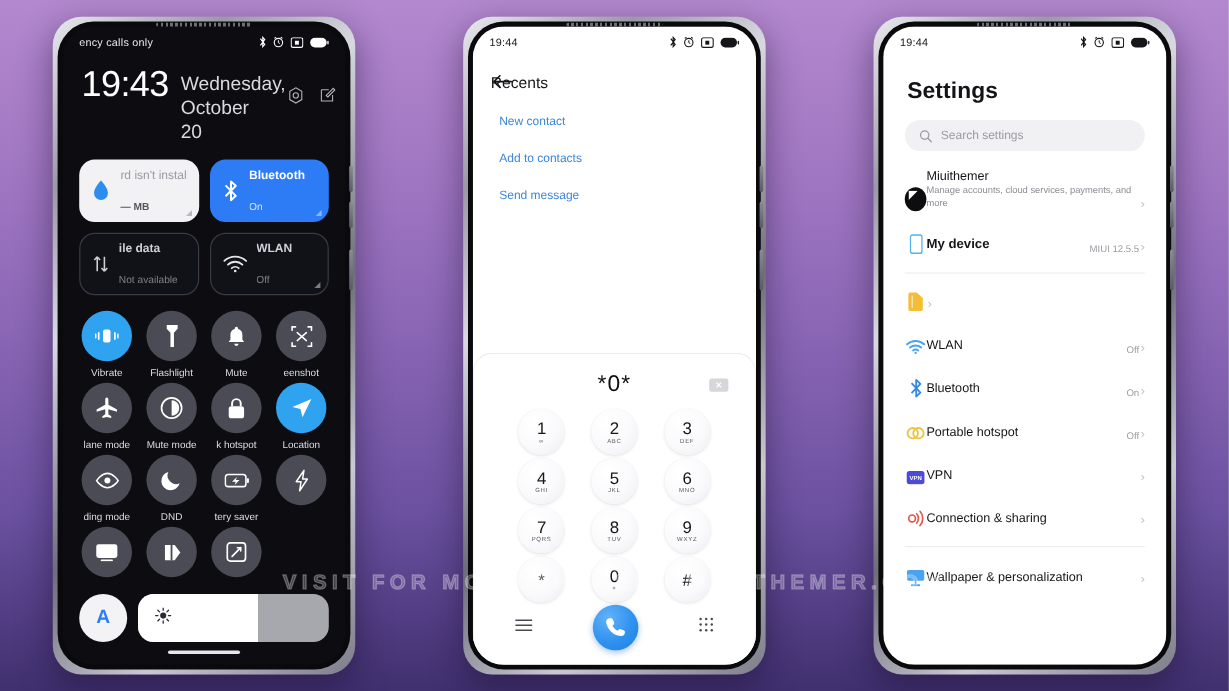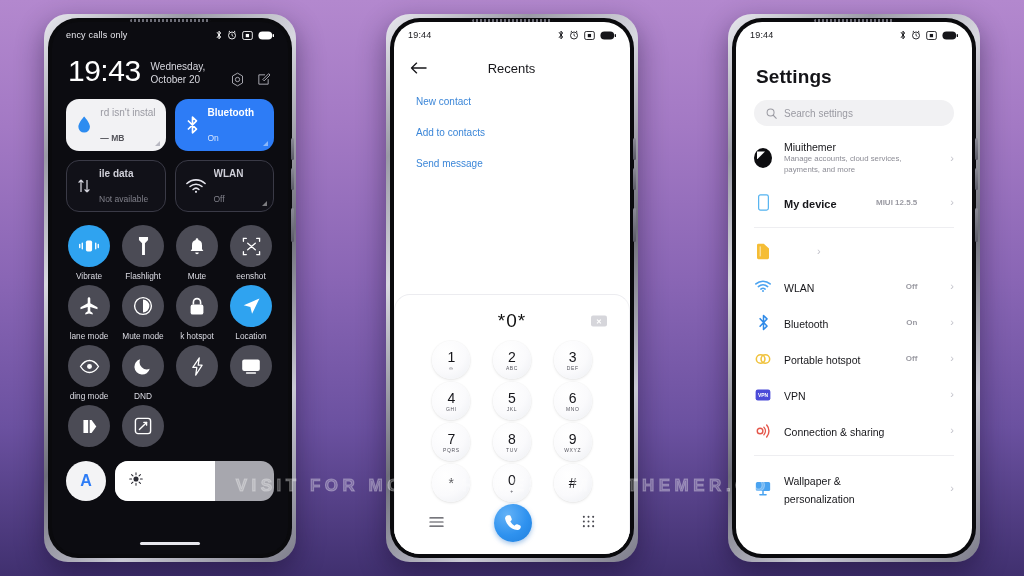--- a/index.html
+++ b/index.html
@@ -61,21 +61,21 @@
   .sb-icons svg { display:block; }
 
   
   .qs { background:#0c0c11; height:100%; color:#fff; position:relative; }
   .qs .statusbar { color:#e8e8ee; }
 
   .clockrow {
     display:flex; align-items:flex-start; padding: 8px 16px 0 16px; gap:10px;
   }
   .bigclock { font-size:30px; font-weight:300; line-height:1; letter-spacing:-.5px; color:#fff; }
-  .datewrap { font-size:10px; color:#d9d9e0; line-height:1.25; padding-top:5px; max-width:78px;}
+  .datewrap { font-size:16px; color:#d9d9e0; line-height:1.25; padding-top:5px; max-width:78px;}
   .clock-actions { margin-left:auto; display:flex; gap:12px; padding-top:16px; }
   .clock-actions svg { display:block; opacity:.85; }
 
   .bigtiles { display:grid; grid-template-columns:1fr 1fr; gap:9px; padding: 12px 14px 0 14px; }
   .bt {
     height: 52px; border-radius: 13px; padding: 8px 10px;
     display:flex; align-items:center; gap:8px; position:relative; overflow:hidden;
   }
   .bt.white { background:#f2f2f4; }
   .bt.blue  { background:#2d7cf6; }
@@ -114,21 +114,21 @@
   .slider .fill { position:absolute; left:0; top:0; bottom:0; width:63%; background:#fff; }
   .slider .sun { position:relative; z-index:2; margin-left:14px; color:#2b2b33; }
 
   .homebar { position:absolute; left:50%; transform:translateX(-50%); bottom:9px;
              width:60px; height:3px; border-radius:2px; background:#e6e6ec; }
 
   
   .dialer { background:#fff; height:100%; color:#16161a; position:relative; display:flex; flex-direction:column; }
   .dialer .statusbar { color:#16161a; }
   .d-head { display:flex; align-items:center; padding: 6px 16px 0 16px; height:34px; }
-  .d-title { flex:1; text-align:center; font-size:13px; font-weight:500; margin-left:-18px; }
+  .d-title { flex:1; font-size:13px; font-weight:500; margin-left:-18px; }
   .d-links { padding: 14px 22px 0 22px; }
   .d-link { color:#3b86d8; font-size:10px; margin-bottom:20px; }
 
   .d-card {
     margin-top:auto; background:#fff; border-top-left-radius:16px; border-top-right-radius:16px;
     border-top:1px solid #ececf0; border-left:1px solid #f3f3f5; border-right:1px solid #f3f3f5;
     padding-top: 10px; padding-bottom: 4px;
   }
   .d-number { position:relative; height:32px; display:flex; align-items:center; justify-content:center; }
   .d-number .num { font-size:19px; letter-spacing:1px; color:#111; }
@@ -152,27 +152,27 @@
 
   
   .settings { background:#fff; height:100%; color:#141418; position:relative; }
   .settings .statusbar { color:#16161a; }
   .s-title { font-size:19px; font-weight:700; padding: 18px 20px 0 20px; letter-spacing:.1px;}
   .s-search {
     margin: 12px 18px 0 18px; height:26px; border-radius:14px; background:#f1f1f3;
     display:flex; align-items:center; gap:7px; padding: 0 12px; color:#9a9aa2; font-size:10px;
   }
   .s-list { margin-top: 6px; }
-  .s-row { display:flex; align-items:center; gap:12px; padding: 9px 18px; min-height:30px; }
+  .s-row { display:flex; align-items:flex-end; gap:0; padding: 9px 18px; min-height:30px; }
   .s-ico { width:18px; display:flex; align-items:center; justify-content:center; flex:0 0 18px; }
   .s-txt { flex:1; min-width:0; }
   .s-lbl { font-size:10.5px; color:#16161a; }
   .s-lbl.bold { font-weight:700; font-size:11px; }
   .s-sub { font-size:7.8px; color:#8c8c95; line-height:1.4; margin-top:1px; }
-  .s-val { font-size:8px; color:#9a9aa2; margin-right:21px; white-space:nowrap;font-weight:bold; }
+  .s-val { font-size:8px; color:#9a9aa2; margin-right:1px; white-space:nowrap; }
   .chev { color:#c2c2ca; font-size:11px; line-height:1; }
   .s-divider { height:1px; background:#eeeef1; margin: 6px 18px; }
   .avatar { width:20px;height:20px;border-radius:50%;background:#0d0d10; position:relative; overflow:hidden; }
   .avatar:after { content:""; position:absolute; left:3px; top:3px; width:8px;height:8px;
                   background:#fff; clip-path: polygon(0 0, 100% 0, 0 100%); }
 
   
   .watermark {
     position:absolute; left:0; right:0; top:476px;
     text-align:center; font-size:17px; font-weight:700; letter-spacing:4.5px;
@@ -369,20 +369,30 @@
 
           <div class="qcell">
             <div class="qicon">
               <svg width="18" height="18" viewBox="0 0 19 19">
                   <path d="M16.6 12.4A7.6 7.6 0 0 1 6.6 2.4 8.2 8.2 0 1 0 16.6 12.4z" fill="#fff"></path>
                 </svg>
             </div>
             <div class="qlabel">DND</div>
           </div>
 
+          <div class="qcell">
+            <div class="qicon">
+              <svg width="21" height="13" viewBox="0 0 22 13">
+                  <rect x="0.8" y="1.2" width="18" height="10.6" rx="2.4" stroke="#fff" stroke-width="1.4" fill="none"></rect>
+                  <rect x="19.6" y="4.4" width="1.8" height="4.2" rx=".8" fill="#fff"></rect>
+                  <path d="M11 3.4 6.6 7.6h3.2l-.8 2.8L13.2 6H10z" fill="#fff"></path>
+                </svg>
+            </div>
+            <div class="qlabel">tery saver</div>
+          </div>
 
           <div class="qcell">
             <div class="qicon">
               <svg width="13" height="19" viewBox="0 0 13 20">
                   <path d="M8.4 1 1.6 11h4.2L4.6 19 11.4 8.6H7.2z" stroke="#fff" stroke-width="1.3" fill="none" stroke-linejoin="round"></path>
                 </svg>
             </div>
             <div class="qlabel"></div>
           </div>
 

